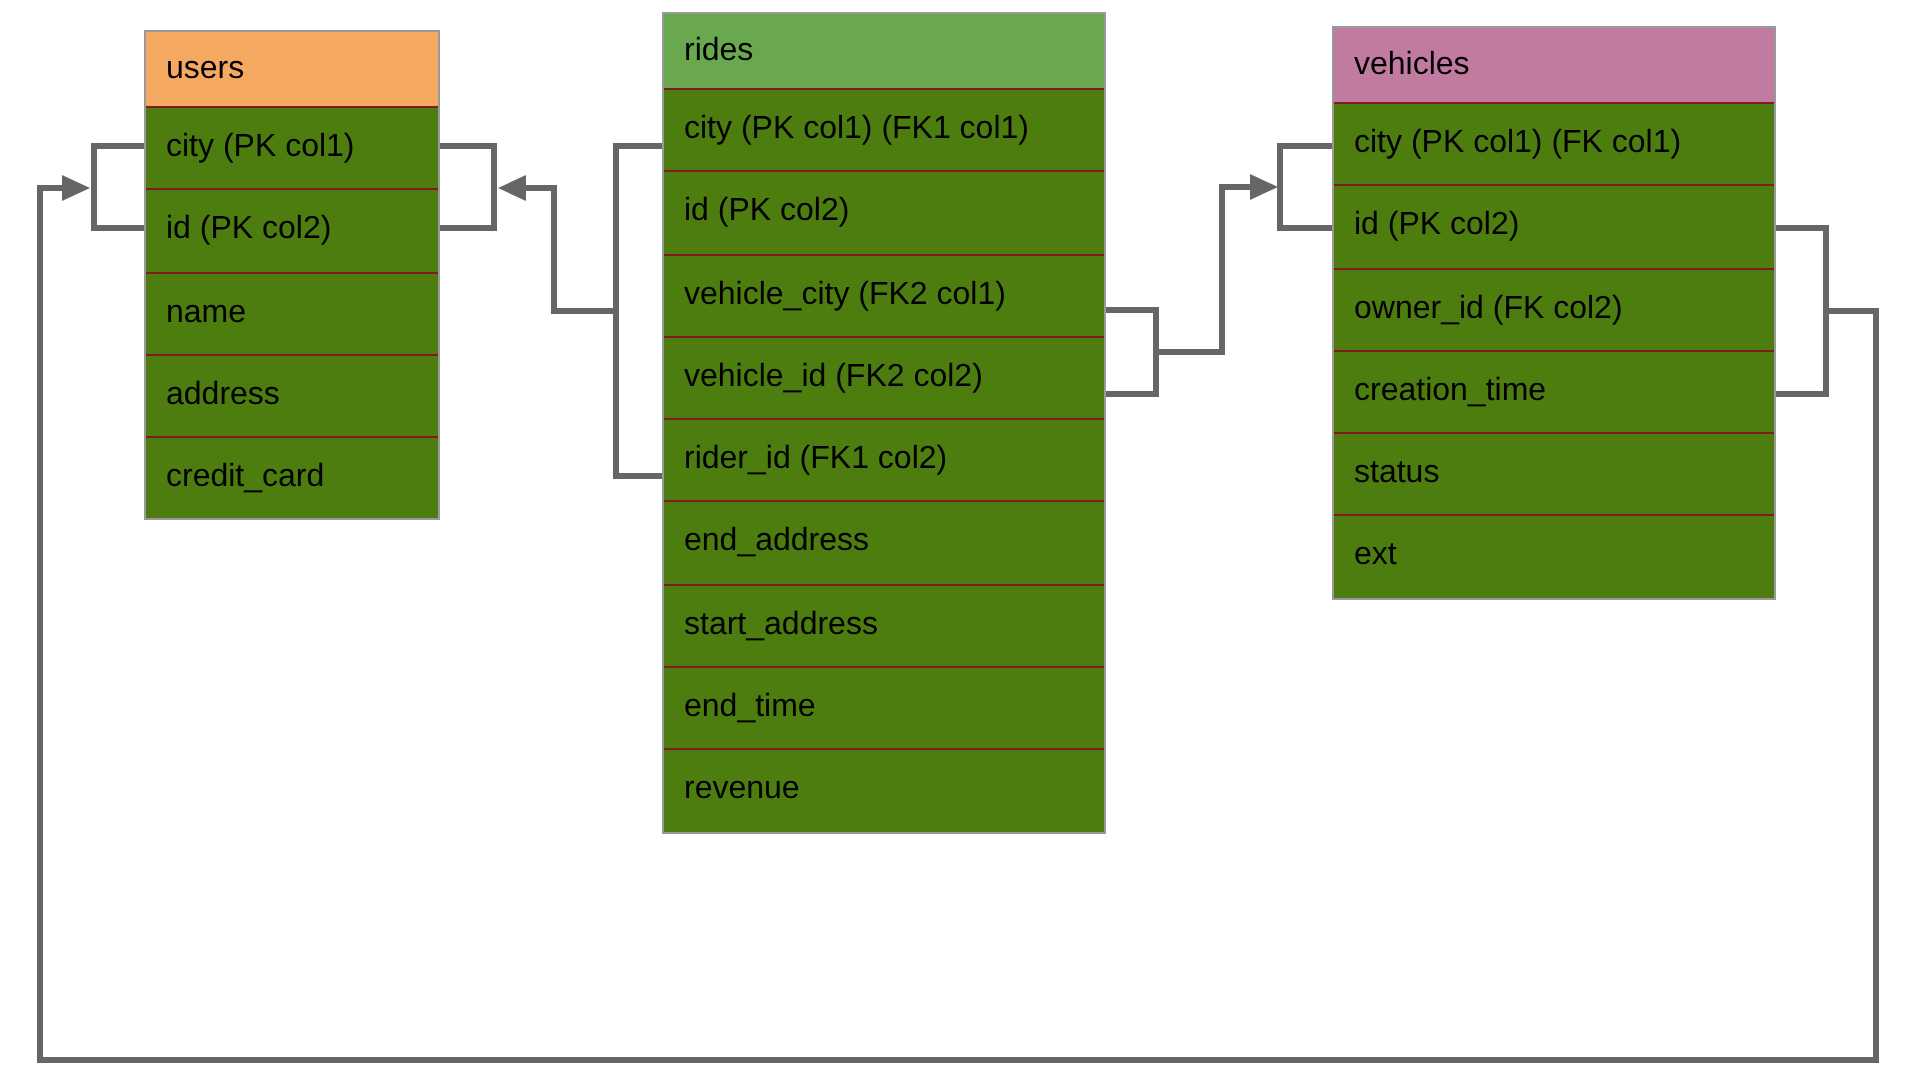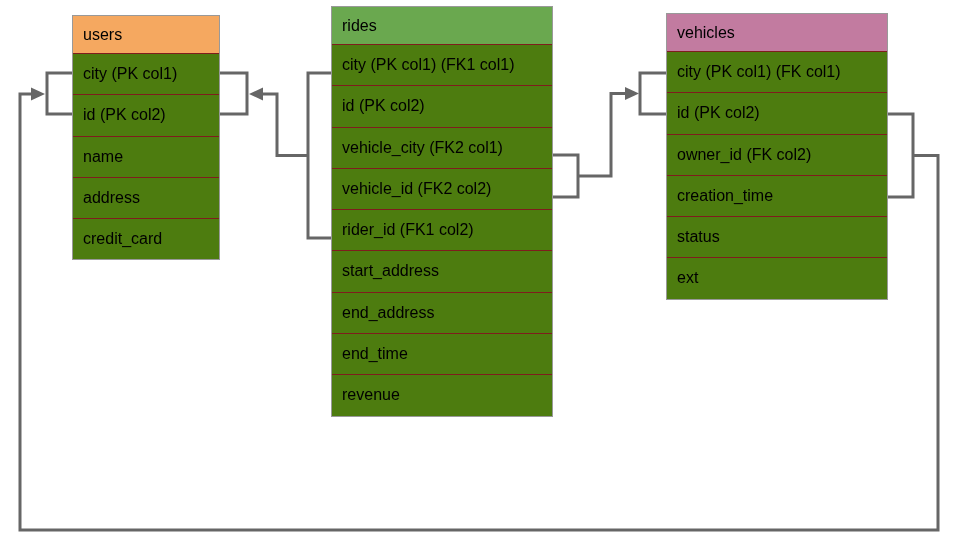--- a/index.html
+++ b/index.html
@@ -62,22 +62,22 @@
     <div class="tr">credit_card</div>
   </div>
 
   <div class="table" style="left:331px;top:6px;width:222px;">
     <div class="th rides">rides</div>
     <div class="tr">city (PK col1) (FK1 col1)</div>
     <div class="tr">id (PK col2)</div>
     <div class="tr">vehicle_city (FK2 col1)</div>
     <div class="tr">vehicle_id (FK2 col2)</div>
     <div class="tr">rider_id (FK1 col2)</div>
+    <div class="tr">end_address</div>
     <div class="tr">start_address</div>
-    <div class="tr">end_address</div>
     <div class="tr">end_time</div>
     <div class="tr">revenue</div>
   </div>
 
   <div class="table" style="left:666px;top:13px;width:222px;">
     <div class="th vehicles">vehicles</div>
     <div class="tr">city (PK col1) (FK col1)</div>
     <div class="tr">id (PK col2)</div>
     <div class="tr">owner_id (FK col2)</div>
     <div class="tr">creation_time</div>

